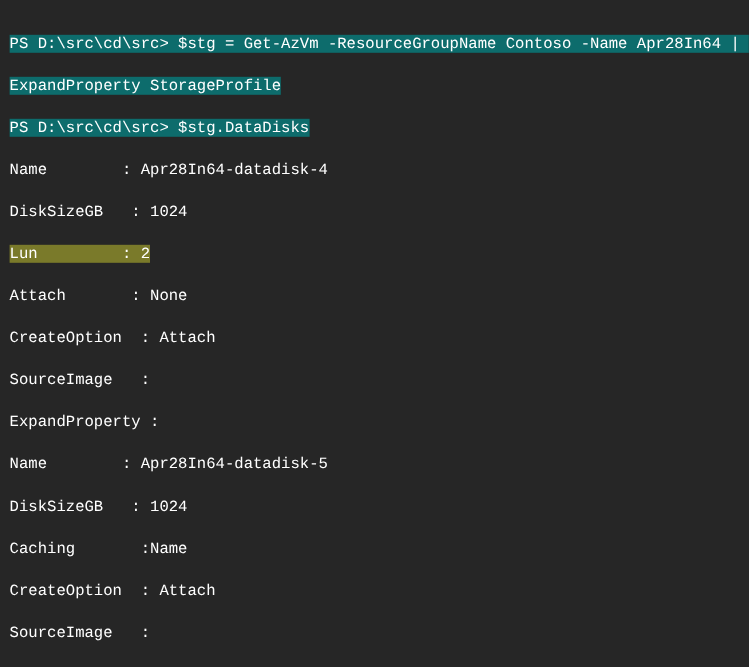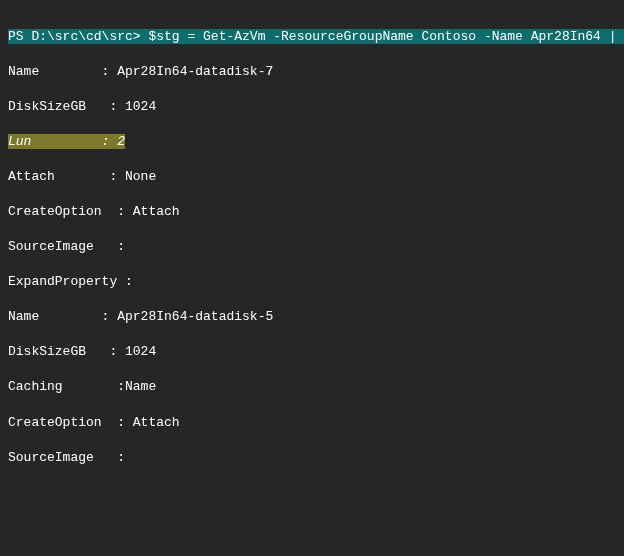--- a/index.html
+++ b/index.html
@@ -19,29 +19,30 @@
     box-sizing: border-box;
     white-space: pre;
   }
   .hl-teal {
     background: #0d6c6c;
     color: #ffffff;
   }
   .hl-olive {
     background: #7a7a2a;
     color: #ffffff;
-    font-style: italic;
   }
 </style>
 </head>
 <body>
 
 <div class="terminal">
 <div><span class="hl-teal">PS D:\src\cd\src&gt; $stg = Get-AzVm -ResourceGroupName Contoso -Name Apr28In64 | select -</span></div>
-<div>Name        : Apr28In64-datadisk-7</div>
+<div><span class="hl-teal">ExpandProperty StorageProfile</span></div>
+<div><span class="hl-teal">PS D:\src\cd\src&gt; $stg.DataDisks</span></div>
+<div>Name        : Apr28In64-datadisk-4</div>
 <div>DiskSizeGB   : 1024</div>
 <div><span class="hl-olive">Lun         : 2</span></div>
 <div>Attach       : None</div>
 <div>CreateOption  : Attach</div>
 <div>SourceImage   :</div>
 <div>ExpandProperty :</div>
 <div>Name        : Apr28In64-datadisk-5</div>
 <div>DiskSizeGB   : 1024</div>
 <div>Caching       :Name</div>
 <div>CreateOption  : Attach</div>

